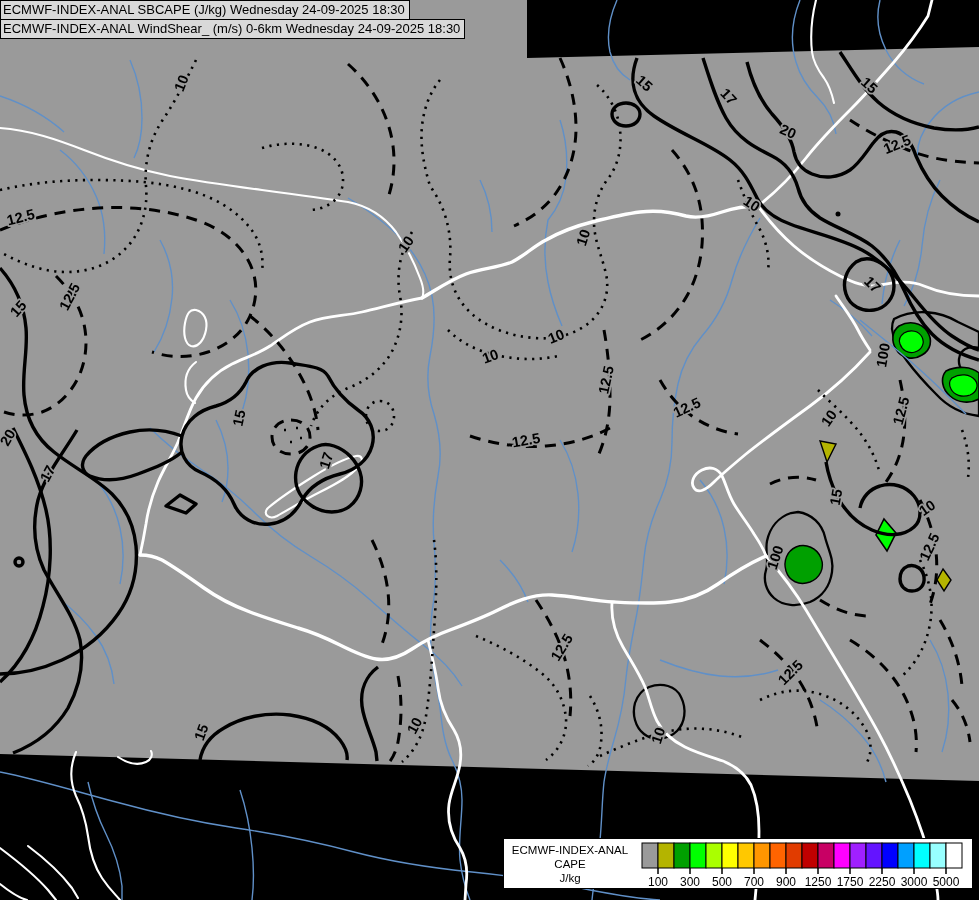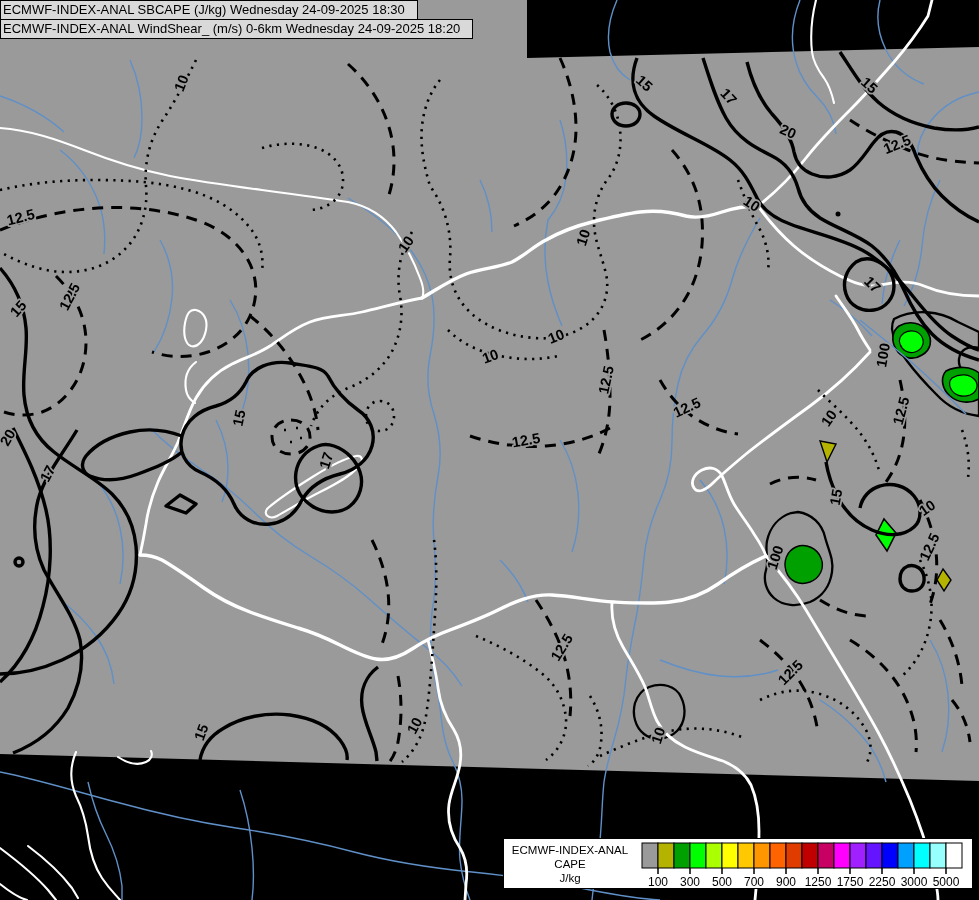--- a/index.html
+++ b/index.html
@@ -16,21 +16,21 @@
   .ws-dash{stroke:#000;fill:none;stroke-width:3;stroke-dasharray:11 8;}
   .ws-solid{stroke:#000;fill:none;stroke-width:3.4;stroke-linejoin:round;}
   .cape-line{stroke:#000;fill:none;stroke-width:2.3;}
   .lbl{font:bold 14.5px "Liberation Sans",sans-serif;fill:#000;
        paint-order:stroke;stroke:#9a9a9a;stroke-width:3.5px;stroke-linejoin:round;}
   .legend-text{font:11.5px "Liberation Sans",sans-serif;fill:#000;text-anchor:middle;}
   .legend-ticktext{font:12px "Liberation Sans",sans-serif;fill:#000;text-anchor:middle;}
   
   .titles{position:absolute;left:0;top:0;z-index:5;}
   .title-line{display:table;background:#d9d9d9;border:1px solid #000;margin-top:-1px;
-              font-size:13px;line-height:16px;color:#000;padding:1px 12px 1px 2px;white-space:nowrap;}
+              font-size:13px;line-height:16px;color:#000;padding:1px 4px 1px 2px;white-space:nowrap;}
   .title-line:first-child{margin-top:0;}
 </style>
 </head>
 <body>
 
 <div class="stage">
 
 <svg width="979" height="900" viewBox="0 0 979 900">
 
   <g>
@@ -261,16 +261,16 @@
           <line x1="914" y1="868" x2="914" y2="874" stroke="#000" stroke-width="1.5"></line>
           <text x="914" y="886" class="legend-ticktext">3000</text>
           <line x1="946" y1="868" x2="946" y2="874" stroke="#000" stroke-width="1.5"></line>
           <text x="946" y="886" class="legend-ticktext">5000</text>
         </g>
   </g>
 </svg>
 
 <div class="titles">
   <div class="title-line">ECMWF-INDEX-ANAL SBCAPE (J/kg) Wednesday 24-09-2025 18:30</div>
-  <div class="title-line">ECMWF-INDEX-ANAL WindShear_ (m/s) 0-6km Wednesday 24-09-2025 18:20</div>
+  <div class="title-line">ECMWF-INDEX-ANAL WindShear_ (m/s) 0-6km Wednesday 24-09-2025 18:30</div>
 </div>
 
 </div>
 
 </body></html>

